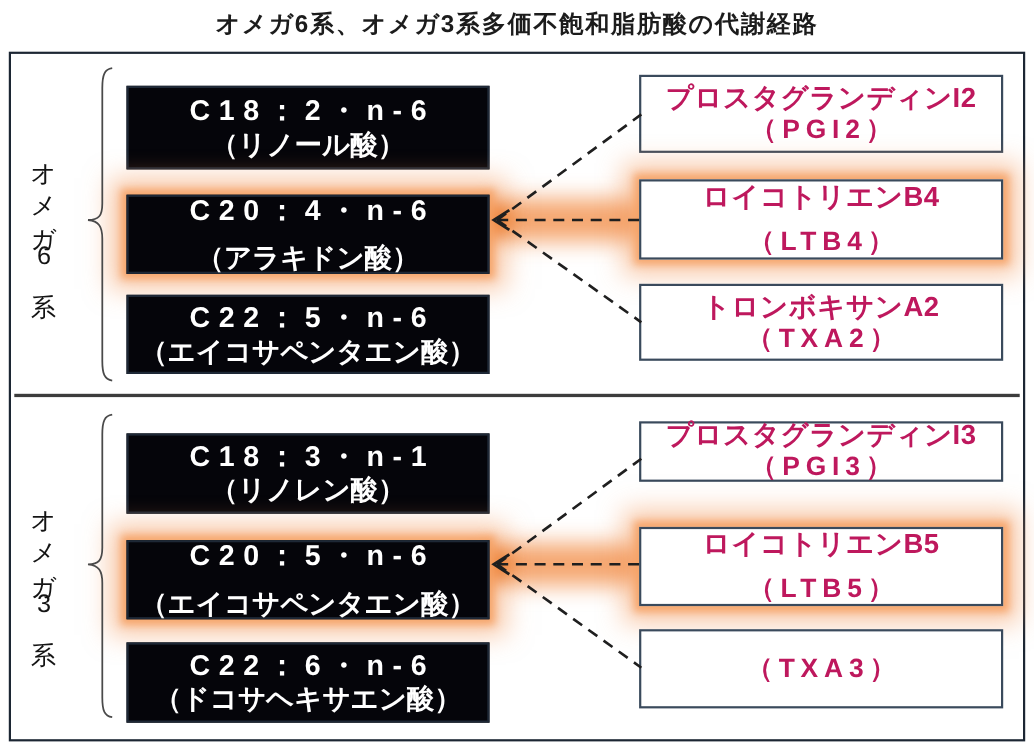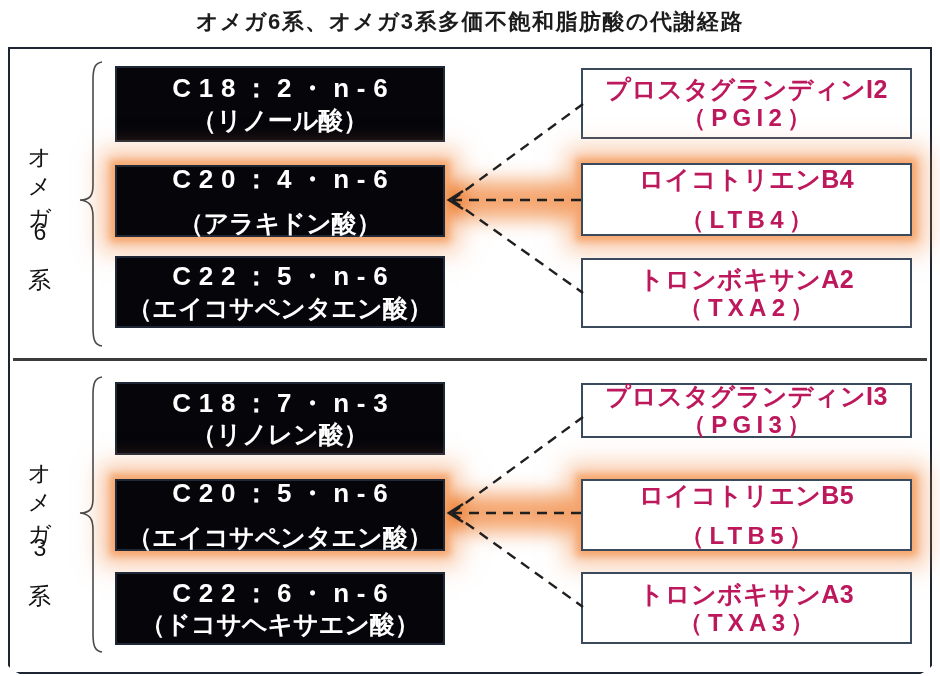--- a/index.html
+++ b/index.html
@@ -1,20 +1,19 @@
 <!DOCTYPE html>
 <html><head>
 <meta charset="utf-8">
 <style>
   html,body{margin:0;padding:0;background:#ffffff;}
   .canvas{
     position:relative;width:940px;height:676px;overflow:hidden;
     background:#ffffff;
     font-family:"Liberation Sans","DejaVu Sans",sans-serif;
-    border-radius:31px;
   }
   .title{
     position:absolute;top:7px;left:0;width:940px;text-align:center;
     font-size:22px;font-weight:600;color:#1c1c1c;letter-spacing:1.5px;
   }
   .frame{
     position:absolute;left:8px;top:47px;width:920px;height:623px;
     border:2px solid #1c2633;background:transparent;
   }
   .divider{
@@ -25,21 +24,21 @@
     position:absolute;left:25px;width:30px;
     writing-mode:vertical-rl;text-orientation:upright;
     font-size:23px;color:#141414;letter-spacing:3px;line-height:30px;
   }
   .vlabel.top{top:132px;}
   .vlabel.bottom{top:448px;}
   .srcbox{
     position:absolute;left:115px;width:330px;box-sizing:border-box;
     background:#05050a;border:2px solid #1e2836;
     display:flex;flex-direction:column;align-items:center;justify-content:center;
-    color:#ffffff;text-align:center;
+    color:#ffffff;text-align:center;margin-top:12px;
   }
   .prodbox{
     position:absolute;left:581px;width:331px;box-sizing:border-box;
     background:#ffffff;border:2px solid #3a4a5c;
     display:flex;flex-direction:column;align-items:center;justify-content:center;
     color:#be185d;text-align:center;
   }
   .srcbox .l1{font-size:26px;font-weight:bold;letter-spacing:0.30em;text-indent:0.30em;line-height:1.2;}
   .srcbox .l2{font-size:25px;font-weight:bold;line-height:1.2;}
   .prodbox .l1{font-size:25px;font-weight:bold;letter-spacing:0.02em;line-height:1.2;}
@@ -98,42 +97,41 @@
   <div class="prodbox hl" style="top:163px;height:73px;">
     <div class="l1">ロイコトリエンB4</div>
     <div class="l2">（LTB4）</div>
   </div>
   <div class="prodbox" style="top:258px;height:70px;">
     <div class="l1">トロンボキサンA2</div>
     <div class="l2">（TXA2）</div>
   </div>
 
   <div class="srcbox" style="top:382px;height:73px;">
-    <div class="l1">C18：7・n-3</div>
+    <div class="l1">C18：3・n-1</div>
     <div class="l2">（リノレン酸）</div>
   </div>
   <div class="srcbox hl" style="top:479px;height:72px;">
     <div class="l1">C20：5・n-6</div>
     <div class="l2">（エイコサペンタエン酸）</div>
   </div>
   <div class="srcbox" style="top:572px;height:73px;">
     <div class="l1">C22：6・n-6</div>
     <div class="l2">（ドコサヘキサエン酸）</div>
   </div>
 
   <div class="prodbox" style="top:383px;height:55px;">
     <div class="l1">プロスタグランディンI3</div>
     <div class="l2">（PGI3）</div>
   </div>
   <div class="prodbox hl" style="top:479px;height:72px;">
     <div class="l1">ロイコトリエンB5</div>
     <div class="l2">（LTB5）</div>
   </div>
   <div class="prodbox" style="top:572px;height:72px;">
-    <div class="l1">トロンボキサンA3</div>
     <div class="l2">（TXA3）</div>
   </div>
 
   <svg class="overlay" viewBox="0 0 940 676">
 
     <path d="M 102 62 C 95 63 93 68 93 80 L 93 185 C 93 196 90 200 80 200 C 90 201 93 206 93 217 L 93 328 C 93 340 95 345 102 346" fill="none" stroke="#4a4a4a" stroke-width="1.6"></path>
     <path d="M 102 377 C 95 378 93 383 93 395 L 93 498 C 93 509 90 513 80 513 C 90 514 93 519 93 530 L 93 634 C 93 646 95 651 102 652" fill="none" stroke="#4a4a4a" stroke-width="1.6"></path>
 
     <g stroke="#1f1f1f" stroke-width="2.4" stroke-dasharray="10 7" fill="none">
       <path d="M 452 200 L 583 104"></path>

